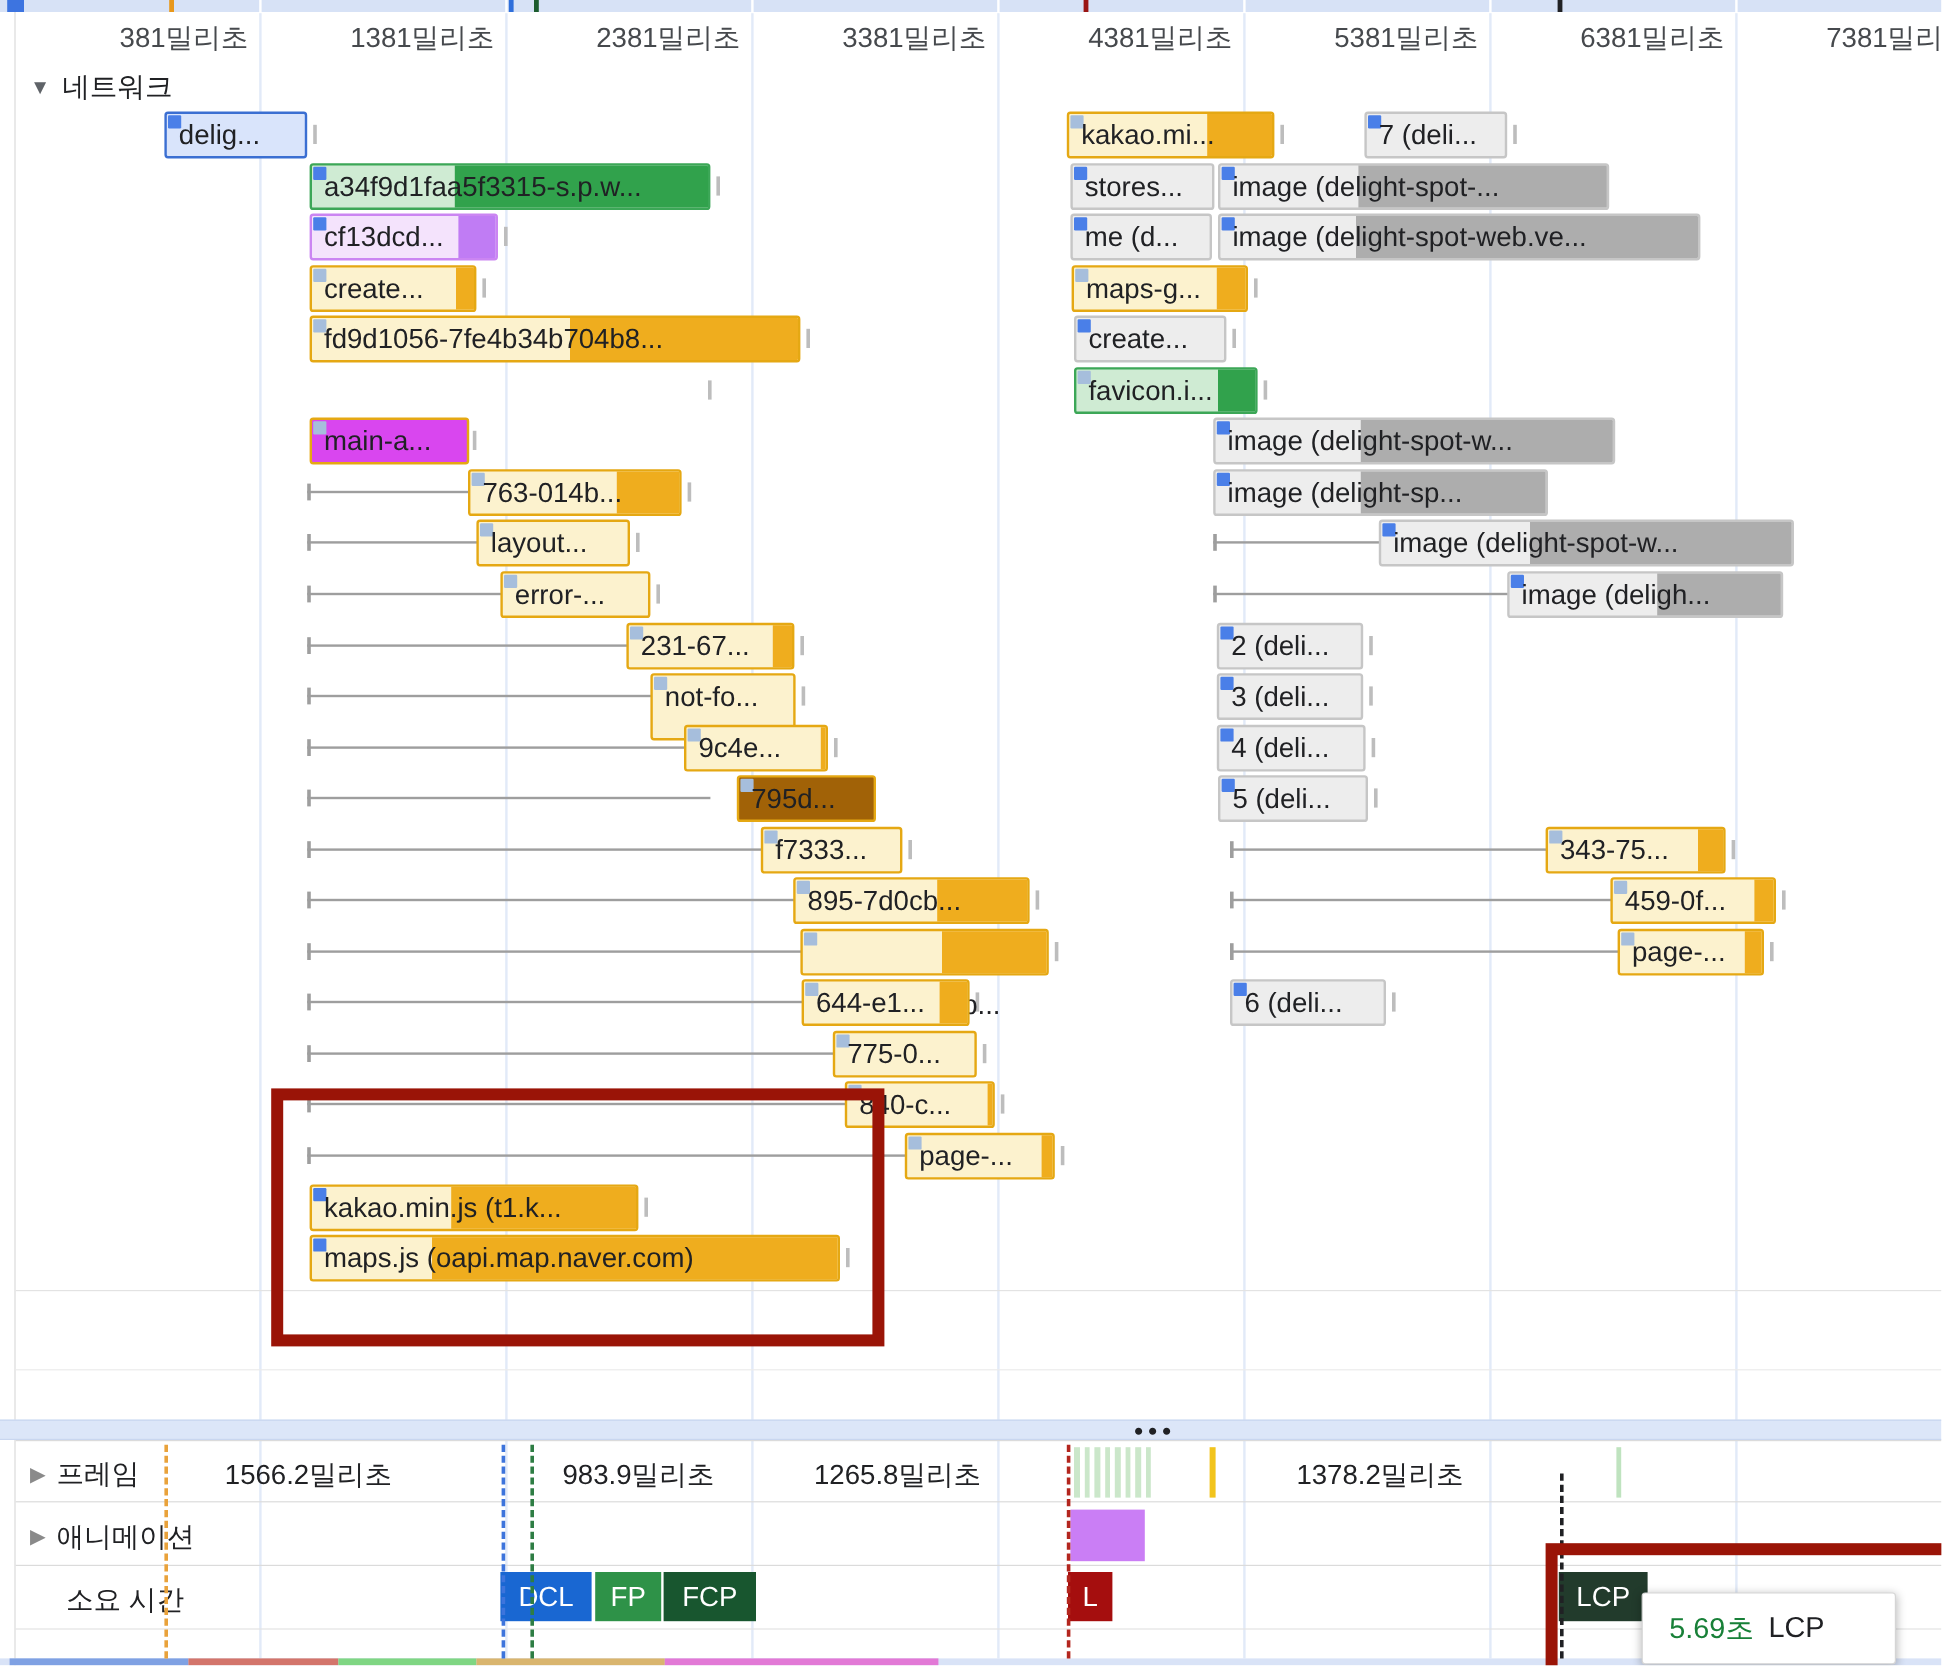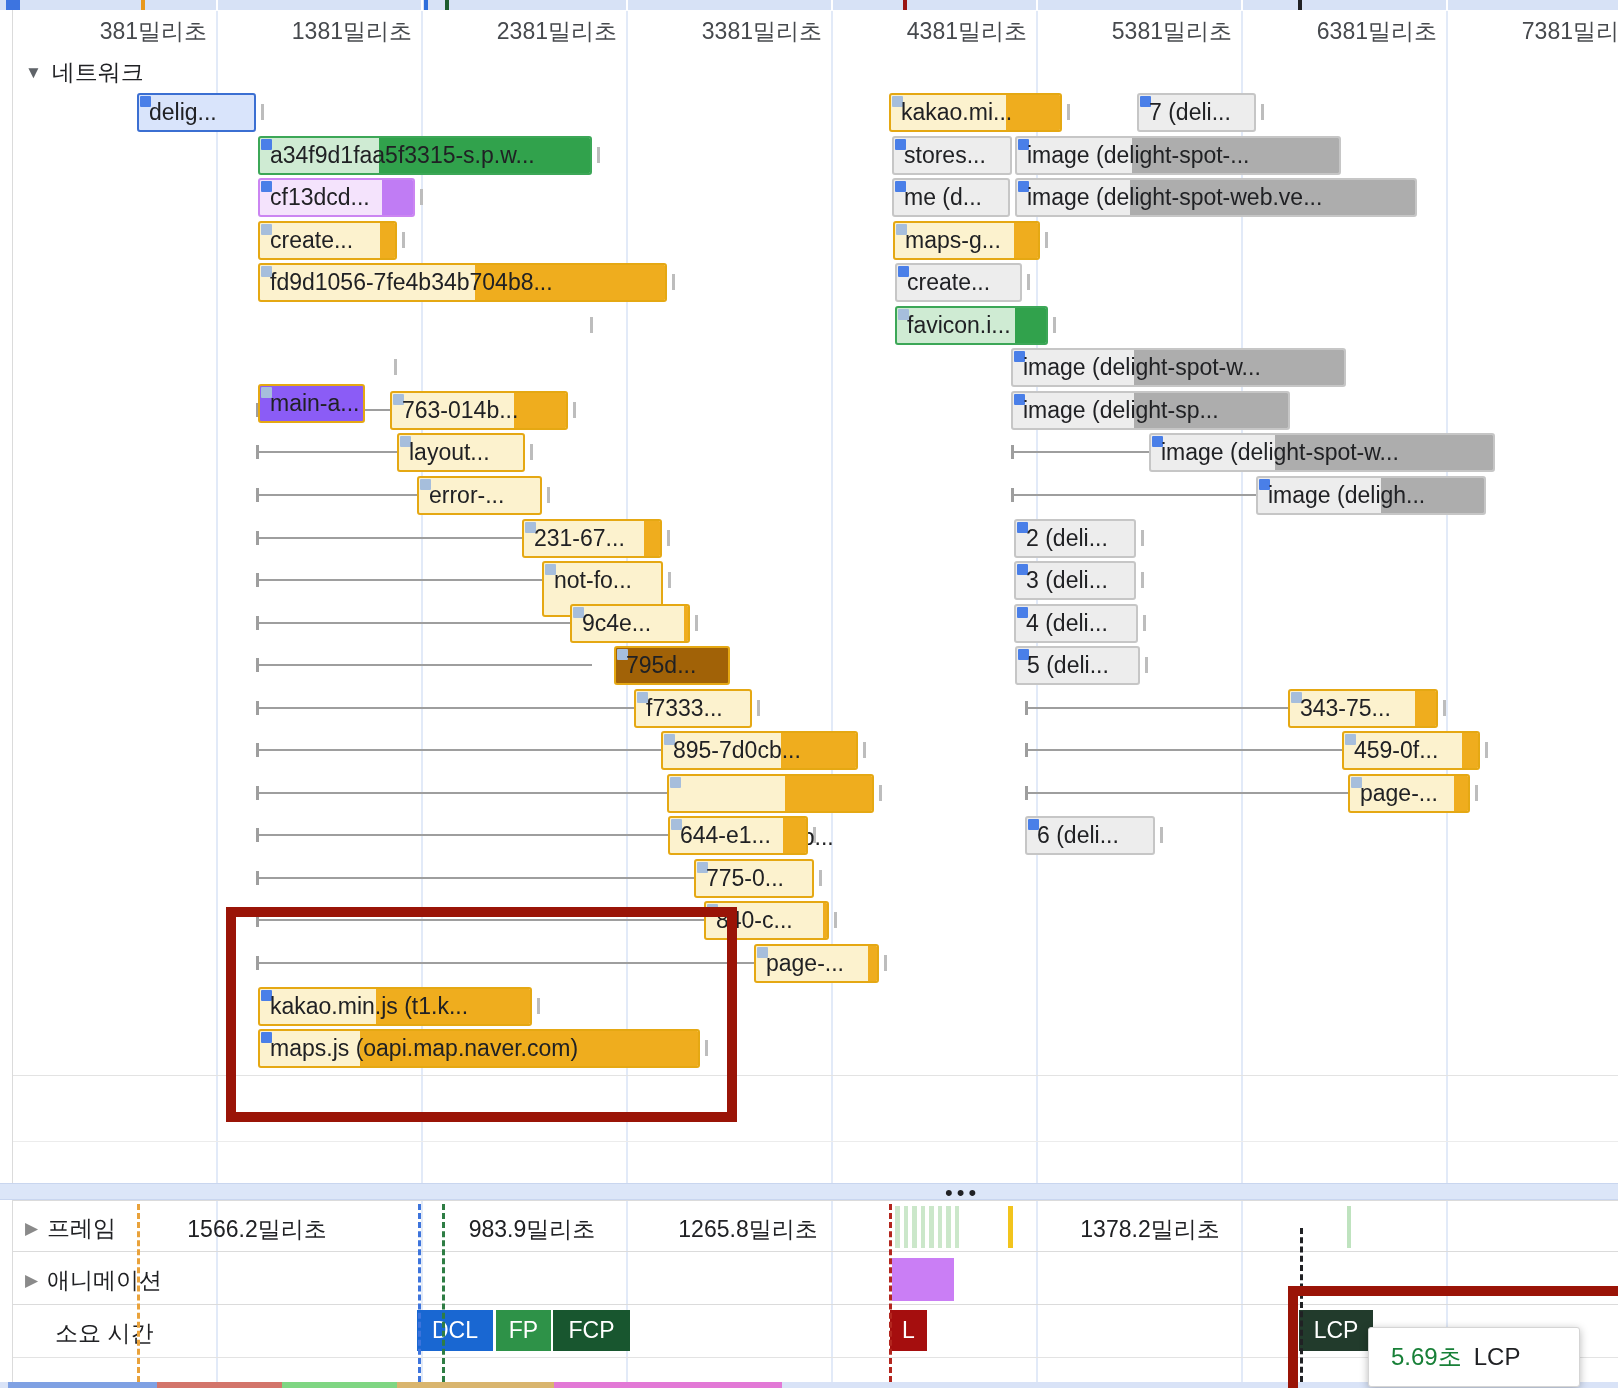--- a/index.html
+++ b/index.html
@@ -161,21 +161,21 @@
       <div style="position: absolute; left: 10px; top: 2px; font-size: 23px; line-height: 31px; white-space: nowrap; color: rgb(32, 33, 36);">create...</div>
     </div>
     <div style="left: 1027px; top: 274px; width: 3px; height: 16px; background: rgb(189, 189, 189); z-index: 1; position: absolute;"></div>
     <div style="left: 590px; top: 317px; width: 3px; height: 16px; background: rgb(189, 189, 189); z-index: 1; position: absolute;"></div>
     <div style="left: 895px; top: 306px; width: 153px; height: 39px; background: rgb(207, 235, 211); border: 2px solid rgb(60, 167, 87); border-radius: 3px; box-sizing: border-box; z-index: 2; position: absolute;">
       <div style="position: absolute; top: 0px; bottom: 0px; right: 0px; width: 31px; background: rgb(49, 162, 76); border-radius: 0px 1px 1px 0px;"></div>
       <div style="position: absolute; left: 1px; top: 1px; width: 11px; height: 11px; background: rgb(166, 190, 220); border-radius: 1px;"></div>
       <div style="position: absolute; left: 10px; top: 2px; font-size: 23px; line-height: 31px; white-space: nowrap; color: rgb(32, 33, 36);">favicon.i...</div>
     </div>
     <div style="left: 1053px; top: 317px; width: 3px; height: 16px; background: rgb(189, 189, 189); z-index: 1; position: absolute;"></div>
-    <div style="left: 258px; top: 348px; width: 107px; height: 39px; background: #8b5cf6; border: 2px solid rgb(229, 168, 19); border-radius: 3px; box-sizing: border-box; z-index: 2; position: absolute; margin-top: 36px;">
+    <div style="left: 258px; top: 348px; width: 133px; height: 39px; background: #d946ef; border: 2px solid rgb(229, 168, 19); border-radius: 3px; box-sizing: border-box; z-index: 2; position: absolute;">
       <div style="position: absolute; left: 1px; top: 1px; width: 11px; height: 11px; background: rgb(166, 190, 220); border-radius: 1px;"></div>
       <div style="position: absolute; left: 10px; top: 2px; font-size: 23px; line-height: 31px; white-space: nowrap; color: rgb(32, 33, 36);">main-a...</div>
     </div>
     <div style="left: 394px; top: 359px; width: 3px; height: 16px; background: rgb(189, 189, 189); z-index: 1; position: absolute;"></div>
     <div style="left: 1011px; top: 348px; width: 335px; height: 39px; background: rgb(237, 237, 237); border: 2px solid rgb(198, 198, 198); border-radius: 3px; box-sizing: border-box; z-index: 2; position: absolute;">
       <div style="position: absolute; top: 0px; bottom: 0px; right: 0px; width: 210px; background: rgb(173, 173, 173); border-radius: 0px 1px 1px 0px;"></div>
       <div style="position: absolute; left: 1px; top: 1px; width: 11px; height: 11px; background: rgb(74, 127, 232); border-radius: 1px;"></div>
       <div style="position: absolute; left: 10px; top: 2px; font-size: 23px; line-height: 31px; white-space: nowrap; color: rgb(32, 33, 36);">image (delight-spot-w...</div>
     </div>
     <div style="left: 256px; top: 409px; width: 140px; height: 2px; background: rgb(158, 158, 158); z-index: 1; position: absolute;"></div>

